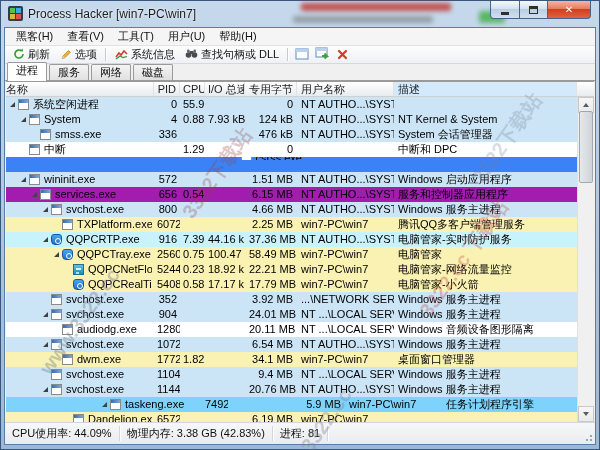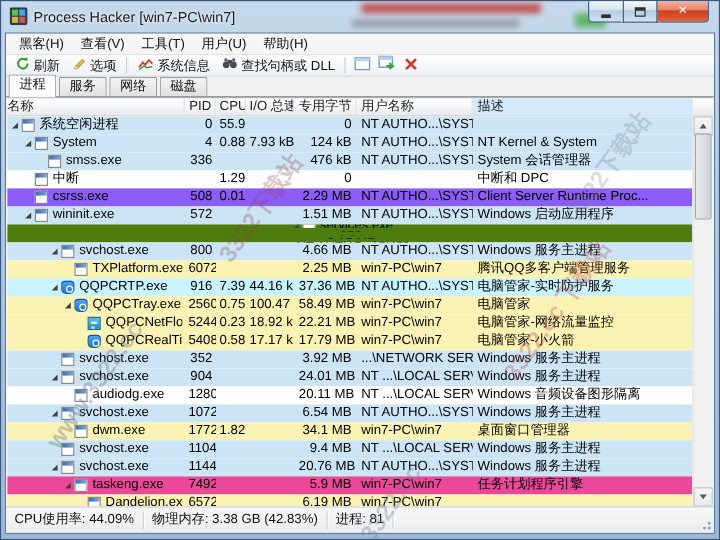--- a/index.html
+++ b/index.html
@@ -234,21 +234,21 @@
               <span class="picon ic-win"></span>
               <span class="name-label">中断</span>
             </div>
             <div class="cell c-pid"></div>
             <div class="cell c-cpu">1.29</div>
             <div class="cell c-io"></div>
             <div class="cell c-priv">0</div>
             <div class="cell c-user"></div>
             <div class="cell c-desc">中断和 DPC</div>
           </div>
-          <div class="row" style="background: #8b5cf6;">
+          <div class="row" style="background: #3b82f6; flex-direction: column;">
             <div class="cell c-name" style="padding-left: 15px;">
               <span class="tree-noarrow"></span>
               <span class="picon ic-win"></span>
               <span class="name-label">csrss.exe</span>
             </div>
             <div class="cell c-pid">508</div>
             <div class="cell c-cpu">0.01</div>
             <div class="cell c-io"></div>
             <div class="cell c-priv">2.29 MB</div>
             <div class="cell c-user">NT AUTHO...\SYSTEM</div>
@@ -260,21 +260,21 @@
               <span class="picon ic-win"></span>
               <span class="name-label">wininit.exe</span>
             </div>
             <div class="cell c-pid">572</div>
             <div class="cell c-cpu"></div>
             <div class="cell c-io"></div>
             <div class="cell c-priv">1.51 MB</div>
             <div class="cell c-user">NT AUTHO...\SYSTEM</div>
             <div class="cell c-desc">Windows 启动应用程序</div>
           </div>
-          <div class="row" style="background: #4d7c0f; flex-direction: column;">
+          <div class="row" style="background: #a21caf;">
             <div class="cell c-name" style="padding-left: 26px;">
               <span class="tree-arrow"></span>
               <span class="picon ic-win"></span>
               <span class="name-label">services.exe</span>
             </div>
             <div class="cell c-pid">656</div>
             <div class="cell c-cpu">0.54</div>
             <div class="cell c-io"></div>
             <div class="cell c-priv">6.15 MB</div>
             <div class="cell c-user">NT AUTHO...\SYSTEM</div>
@@ -442,21 +442,21 @@
               <span class="picon ic-win"></span>
               <span class="name-label">svchost.exe</span>
             </div>
             <div class="cell c-pid">1144</div>
             <div class="cell c-cpu"></div>
             <div class="cell c-io"></div>
             <div class="cell c-priv">20.76 MB</div>
             <div class="cell c-user">NT AUTHO...\SYSTEM</div>
             <div class="cell c-desc">Windows 服务主进程</div>
           </div>
-          <div class="row" style="background: #ec4899;">
+          <div class="row" style="background: #7dd3fc; padding-left: 48px;">
             <div class="cell c-name" style="padding-left: 48px;">
               <span class="tree-arrow"></span>
               <span class="picon ic-win"></span>
               <span class="name-label">taskeng.exe</span>
             </div>
             <div class="cell c-pid">7492</div>
             <div class="cell c-cpu"></div>
             <div class="cell c-io"></div>
             <div class="cell c-priv">5.9 MB</div>
             <div class="cell c-user">win7-PC\win7</div>

